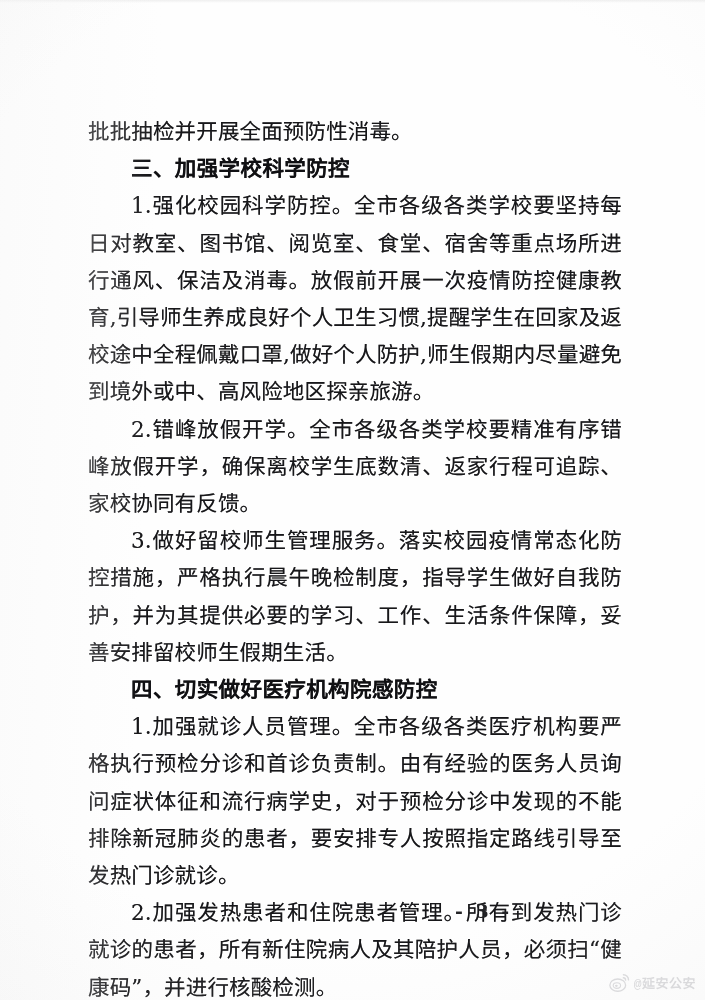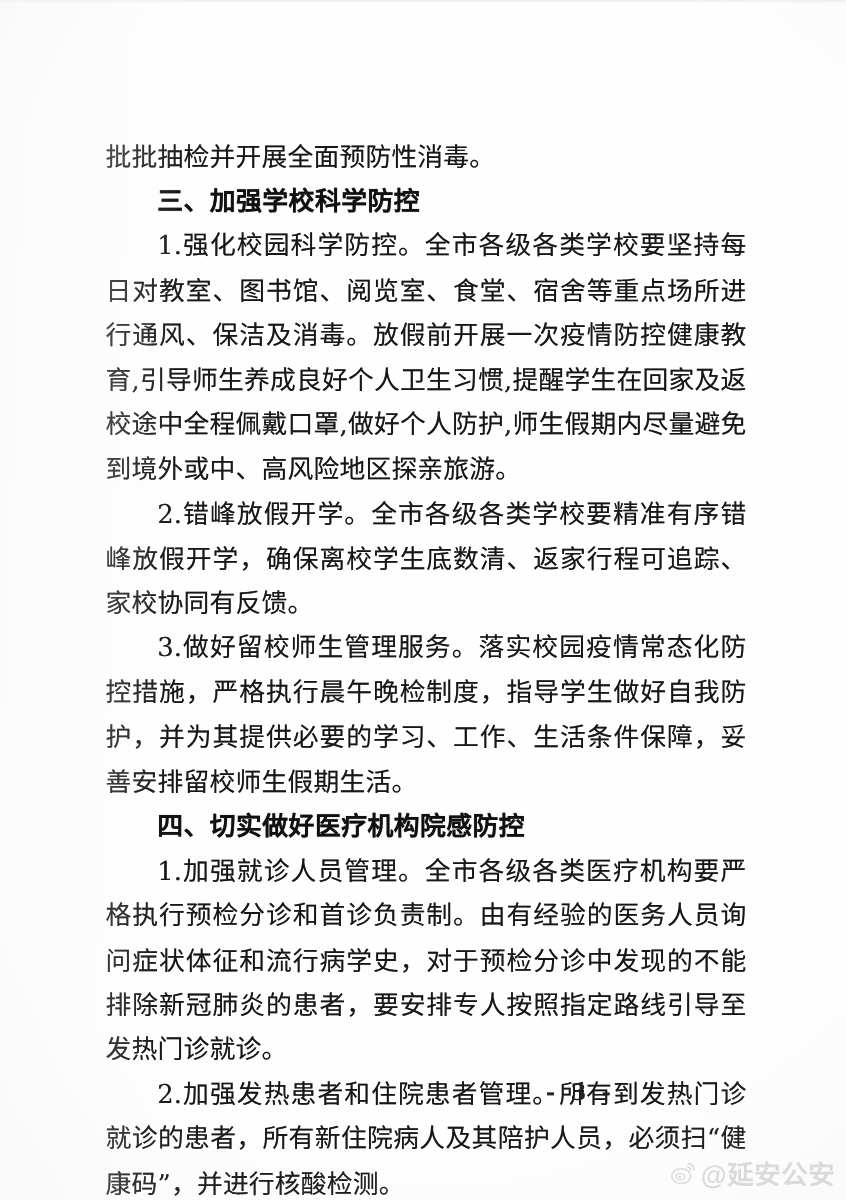--- a/index.html
+++ b/index.html
@@ -105,22 +105,22 @@
   }
 
   #watermark .wb-logo {
     width: 21px;
     height: 21px;
     flex: 0 0 auto;
     display: block;
   }
 
   #watermark .wb-handle {
-    font-family: Liberation Sans, sans-serif;
-    font-size: 22px;
+    font-family: Liberation Mono, monospace;
+    font-size: 13px;
     font-weight: 700;
     color: #8f8f96;
     letter-spacing: 0.5px;
     white-space: nowrap;
   }
 
   
   #scan-edge {
     position: absolute;
     left: 0; right: 0; top: 0;

